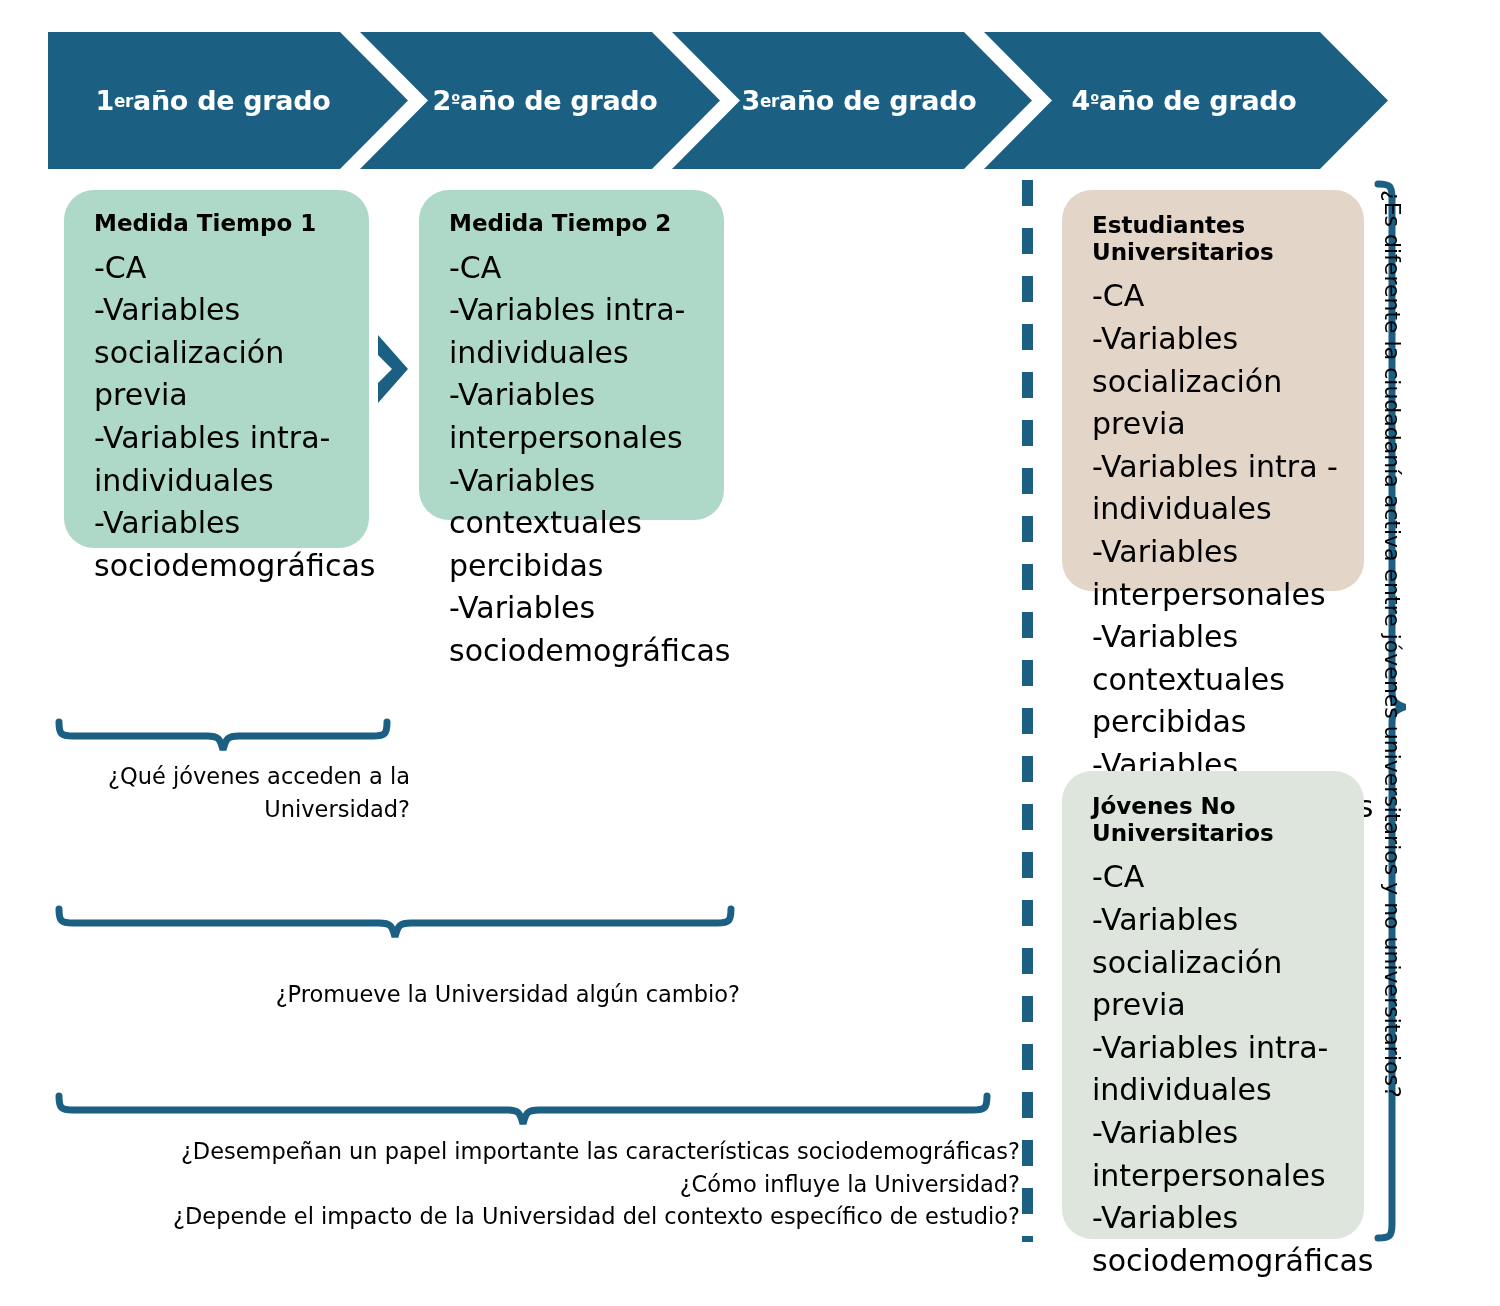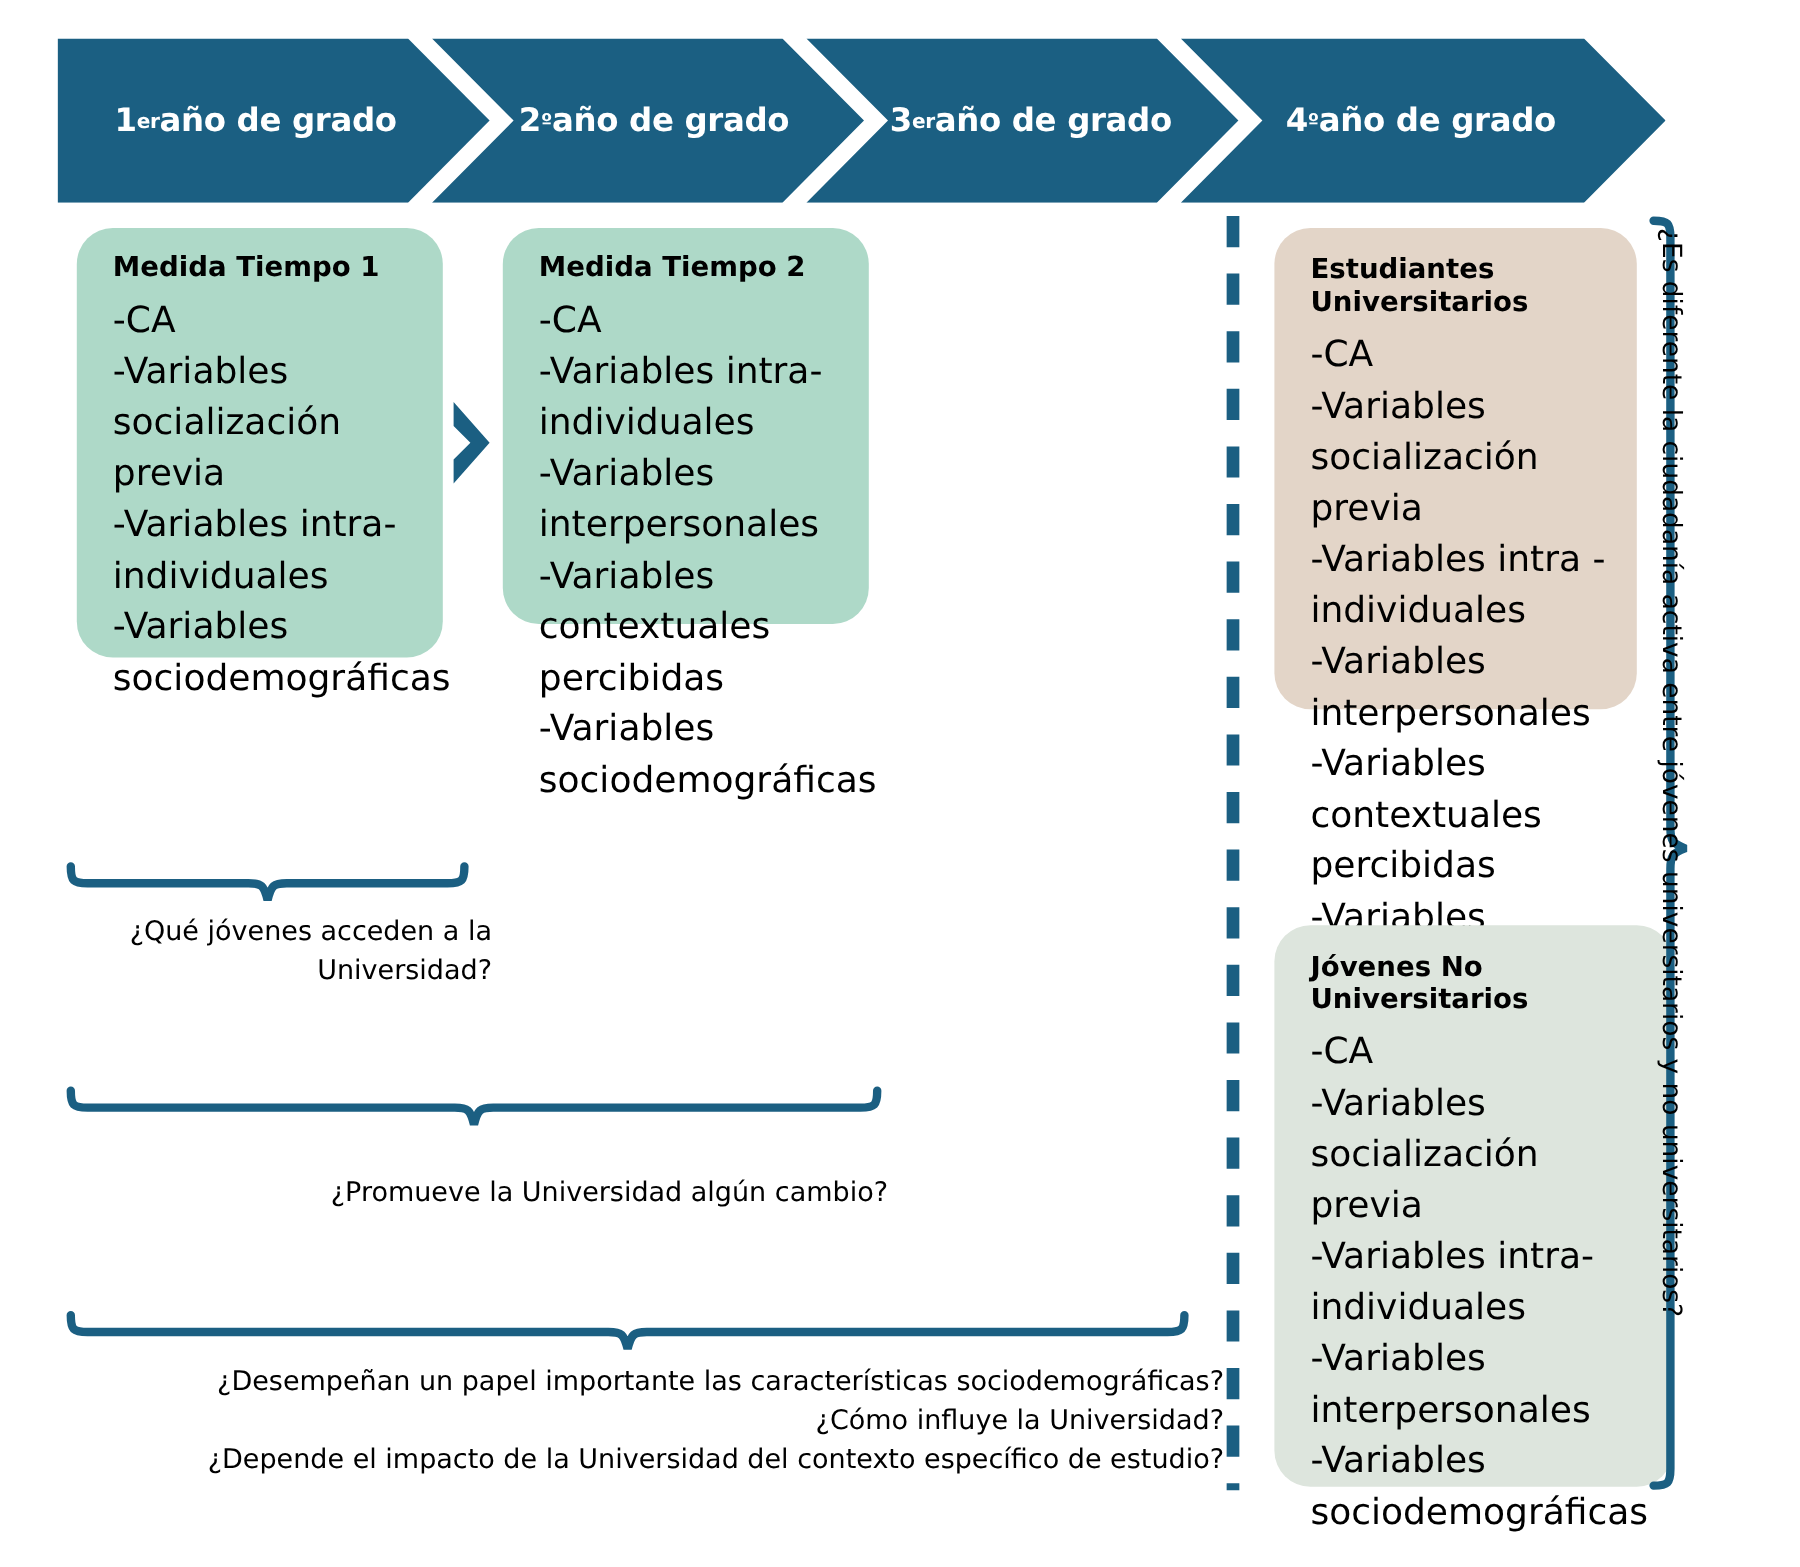--- a/index.html
+++ b/index.html
@@ -82,21 +82,21 @@
     left: 419px; top: 190px; width: 305px; height: 330px;
     background: #aed9c8;
     padding: 20px 22px 10px 30px;
   }
   #box-uni {
     left: 1062px; top: 190px; width: 302px; height: 401px;
     background: #e3d5c8;
     padding: 22px 16px 10px 30px;
   }
   #box-nouni {
-    left: 1062px; top: 771px; width: 332px; height: 468px;
+    left: 1062px; top: 771px; width: 302px; height: 468px;
     background: #dde5dd;
     padding: 22px 16px 21px 30px;
   }
 
   
   #arrow-t1-t2 { position: absolute; left: 374px; top: 333px; }
 
   
   #dashed-divider {
     position: absolute;

